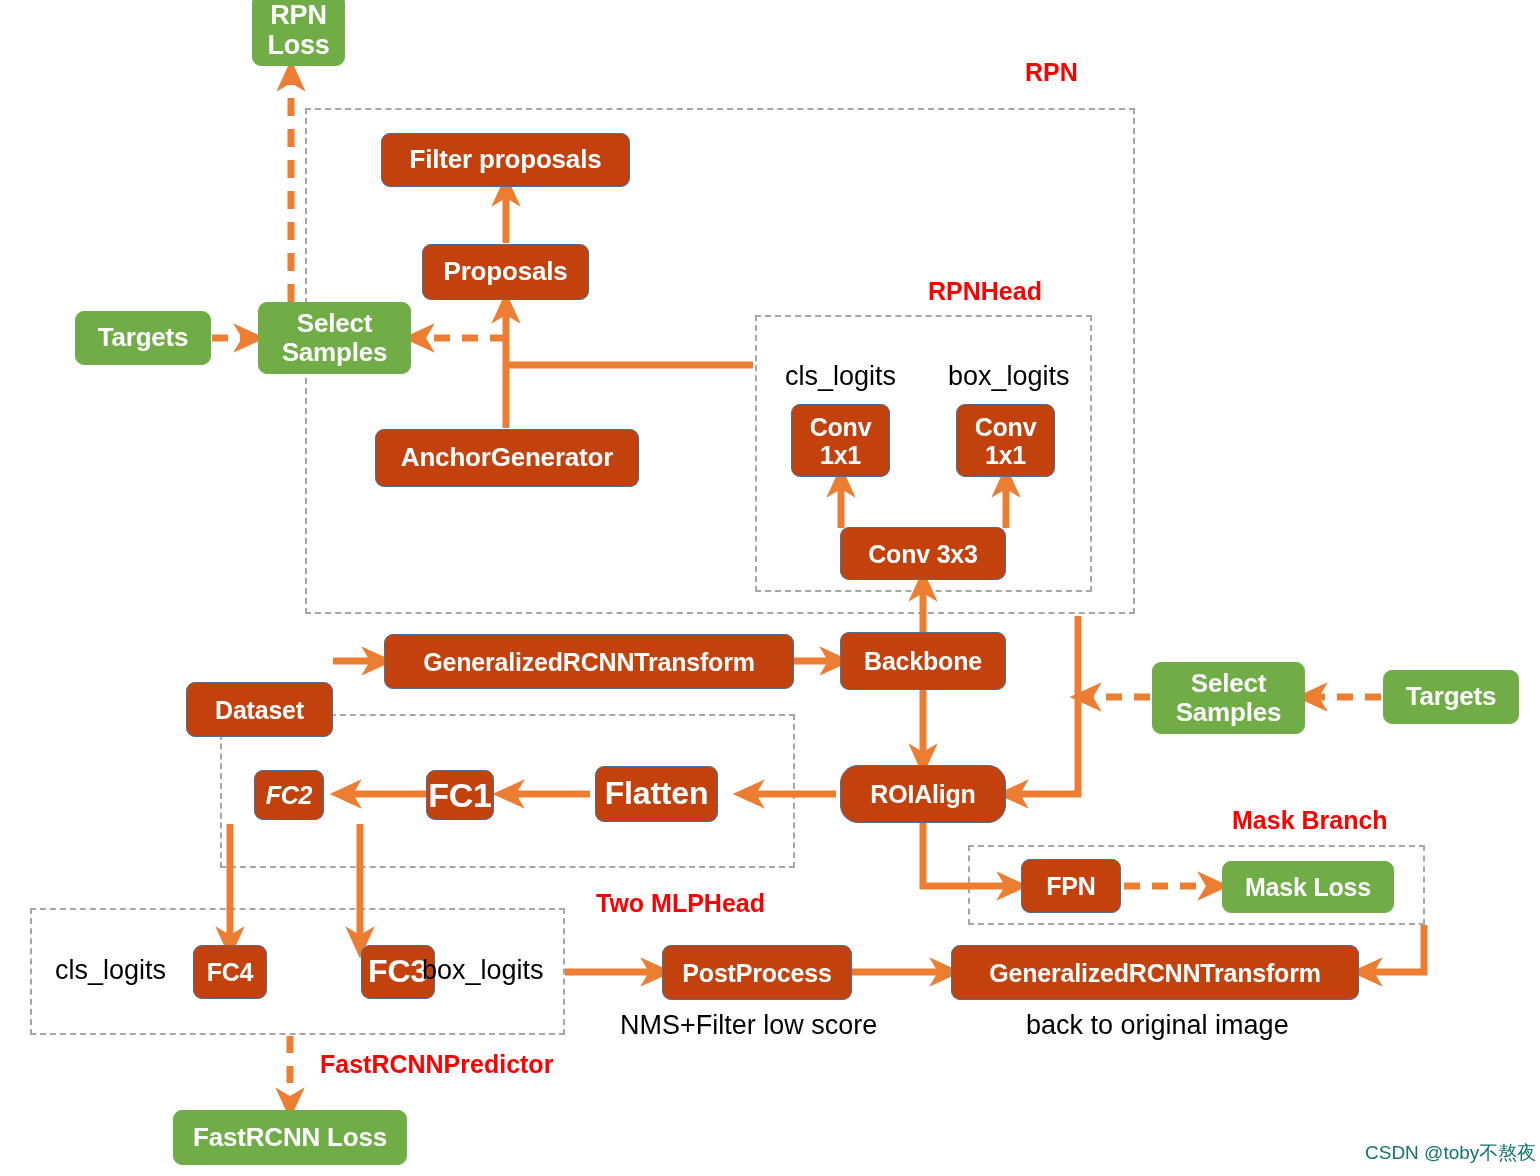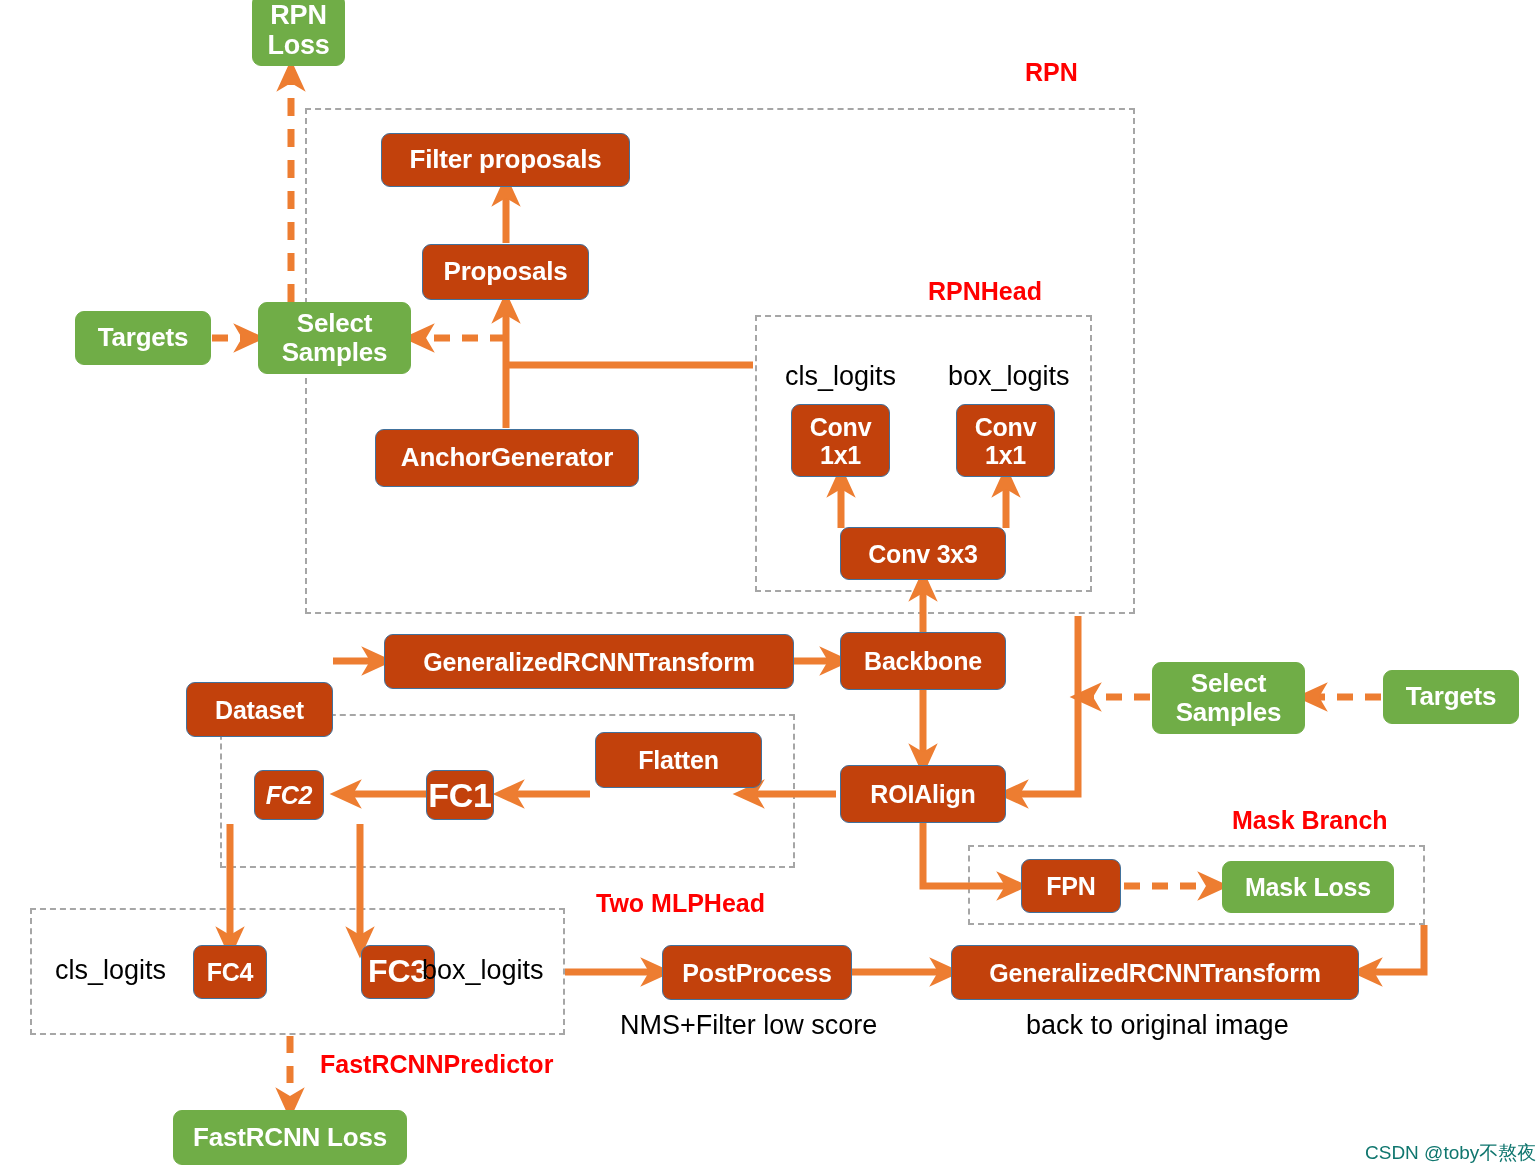--- a/index.html
+++ b/index.html
@@ -189,23 +189,23 @@
 
   <div class="node blue" style="left:384px; top:634px; width:410px; height:55px; font-size:25px;">GeneralizedRCNNTransform</div>
 
   <div class="node blue" style="left:840px; top:632px; width:166px; height:58px; font-size:25px;">Backbone</div>
 
   <div class="node green" style="left:1152px; top:662px; width:153px; height:72px; font-size:26px;">Select
 Samples</div>
 
   <div class="node green" style="left:1383px; top:670px; width:136px; height:54px; font-size:26px;">Targets</div>
 
-  <div class="node blue" style="left:840px; top:765px; width:166px; height:58px; font-size:25px;">ROIAlign</div>
-
-  <div class="node blue" style="left:595px; top:732px; width:167px; height:56px; font-size:25px;">Flatten</div>
+  <div class="node blue" style="left:840px; top:765px; width:166px; height:58px; font-size:25px;border-radius:18px;">ROIAlign</div>
+
+  <div class="node blue" style="left:595px; top:766px; width:123px; height:56px; font-size:32px;">Flatten</div>
 
   <div class="node blue" style="left:426px; top:770px; width:68px; height:50px; font-size:34px;">FC1</div>
 
   <div class="node blue" style="left:254px; top:770px; width:70px; height:50px; font-size:25px;font-style:italic;">FC2</div>
 
   <div class="node blue" style="left:193px; top:945px; width:74px; height:54px; font-size:25px;">FC4</div>
 
   <div class="node blue" style="left:325px; top:945px; width:74px; height:54px; font-size:32px;margin-left:36px;">FC3</div>
 
   <div class="node blue" style="left:1021px; top:859px; width:100px; height:54px; font-size:25px;">FPN</div>

